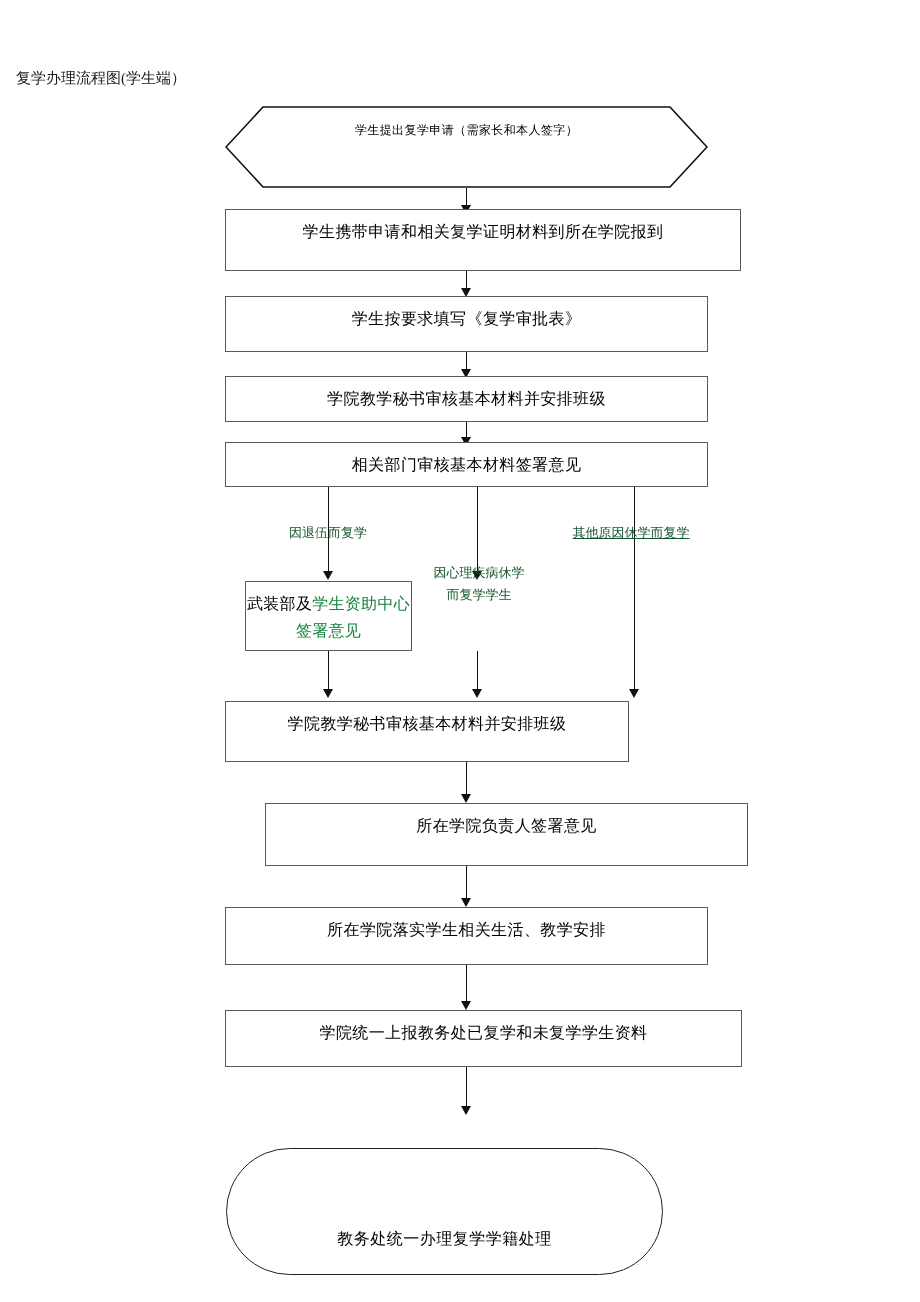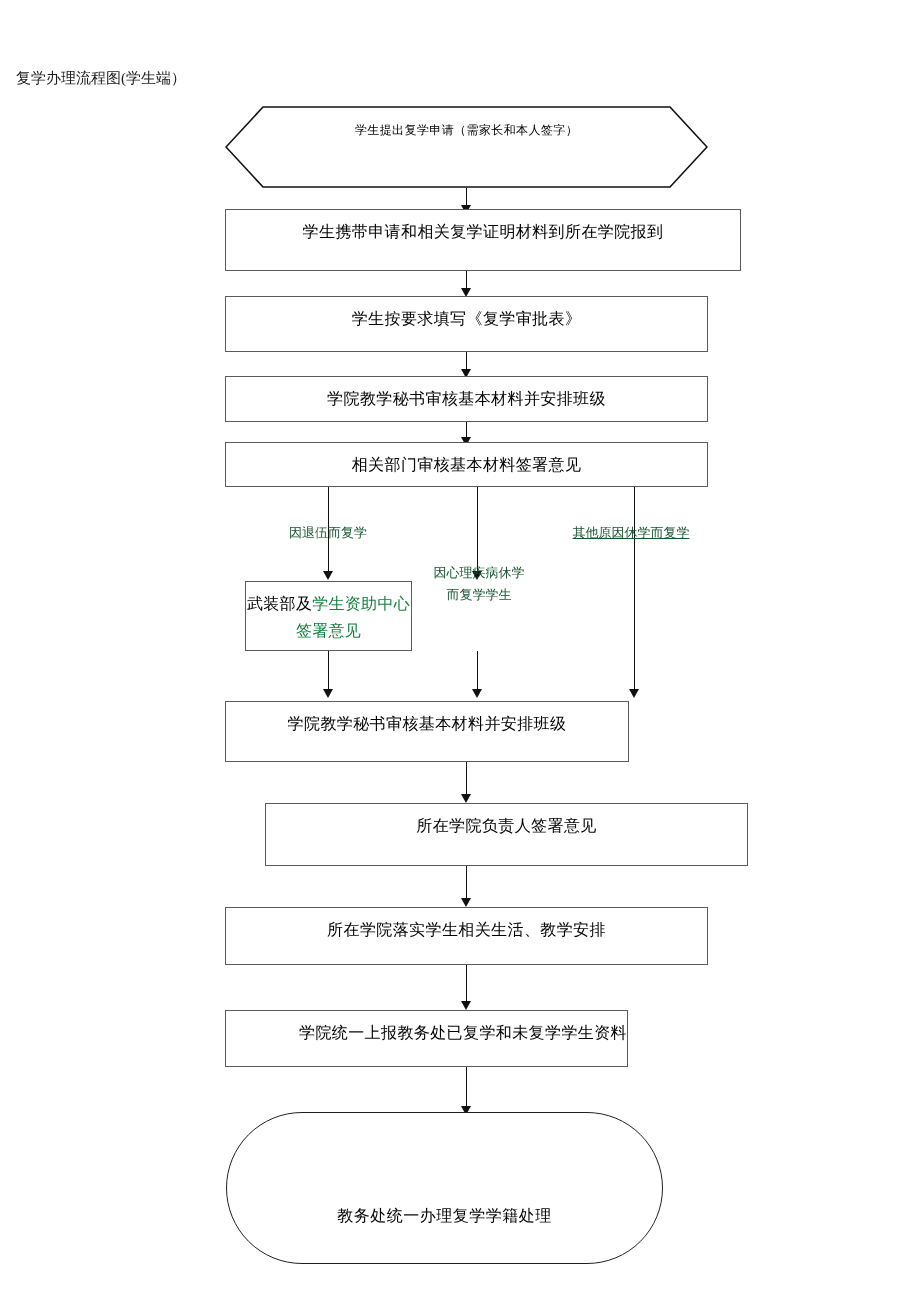--- a/index.html
+++ b/index.html
@@ -196,24 +196,24 @@
   <div class="vline" style="left:466px; top:866px; height:35px;"></div>
   <div class="arrowhead" style="left:461px; top:898px;"></div>
 
   <div class="node rectnode" style="left:225px; top:907px; width:483px; height:58px;">
     <div class="txt">所在学院落实学生相关生活、教学安排</div>
   </div>
 
   <div class="vline" style="left:466px; top:965px; height:39px;"></div>
   <div class="arrowhead" style="left:461px; top:1001px;"></div>
 
-  <div class="node rectnode" style="left:225px; top:1010px; width:403px; height:57px;justify-content:flex-end;">
+  <div class="node rectnode" style="left:225px; top:1010px; width:517px; height:57px;">
     <div class="txt">学院统一上报教务处已复学和未复学学生资料</div>
   </div>
 
   <div class="vline" style="left:466px; top:1067px; height:42px;"></div>
   <div class="arrowhead" style="left:461px; top:1106px;"></div>
 
-  <div class="node stadium" style="left:226px; top:1112px; width:437px; height:152px;">
+  <div class="node stadium" style="left:226px; top:1148px; width:437px; height:127px;font-family:Liberation Mono, monospace;">
     <div class="txt">教务处统一办理复学学籍处理</div>
   </div>
 
 </div>
 
 </body></html>

